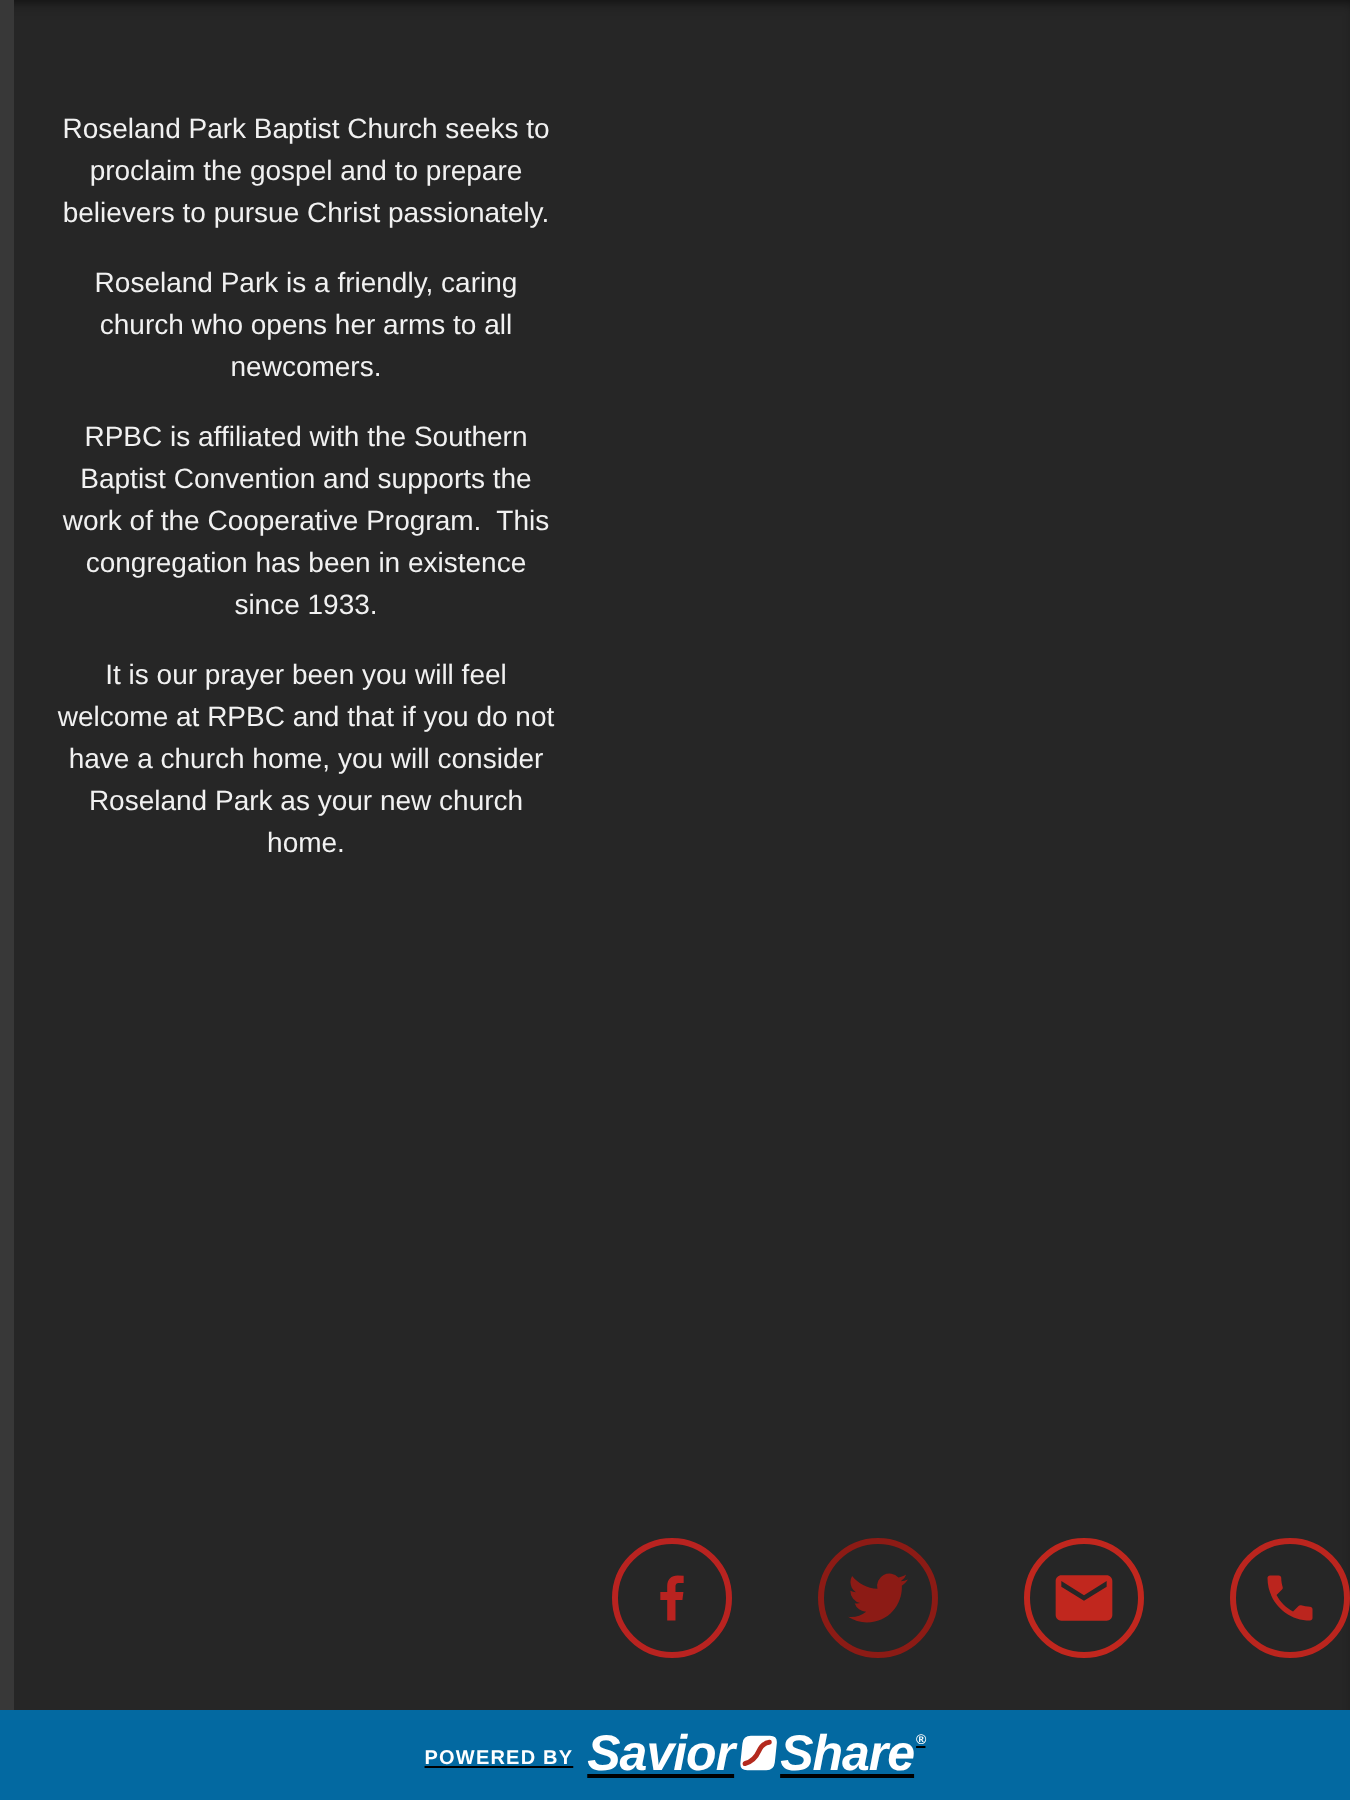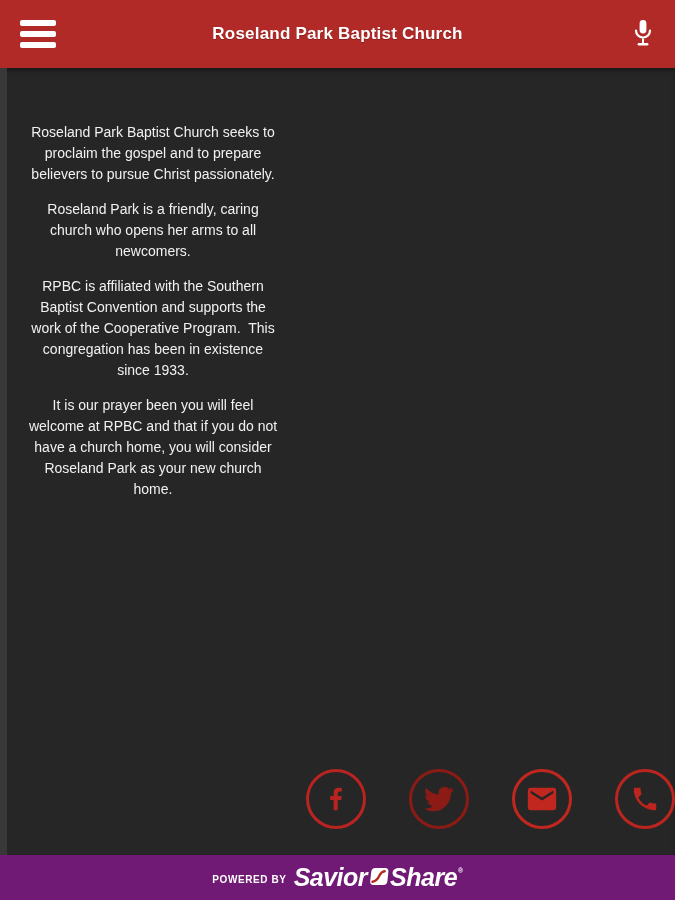--- a/index.html
+++ b/index.html
@@ -137,36 +137,20 @@
     align-self: flex-start;
     margin-top: 2px;
     margin-left: 1px;
   }
 </style>
 </head>
 <body>
 
 <div class="app">
 
-  <header class="header" style="background: rgb(178, 42, 39);">
-    <button class="menu-btn" aria-label="menu">
-      <span class="bar"></span>
-      <span class="bar"></span>
-      <span class="bar"></span>
-    </button>
-    <h1 class="header-title">Roseland Park Baptist Church</h1>
-    <button class="mic-btn" aria-label="voice search">
-      <svg width="24" height="32" viewBox="0 0 24 32" fill="currentColor">
-        <rect x="8.6" y="2" width="6.8" height="13.5" rx="3.4"></rect>
-        <path d="M5 12.5a7 7 0 0 0 14 0" fill="none" stroke="currentColor" stroke-width="2.2" stroke-linecap="round"></path>
-        <rect x="11" y="20.5" width="2" height="4.5"></rect>
-        <rect x="6.6" y="25" width="10.8" height="2.6" rx="1.3"></rect>
-      </svg>
-    </button>
-  </header>
 
   <main class="content" style="background: rgb(38, 38, 38);">
     <div class="edge-strip"></div>
 
     <section class="paragraphs">
       <p>Roseland Park Baptist Church seeks to proclaim the gospel and to prepare believers to pursue Christ passionately.</p>
       <p>Roseland Park is a friendly, caring church who opens her arms to all newcomers.</p>
       <p>RPBC is affiliated with the Southern Baptist Convention and supports the work of the Cooperative Program.&nbsp; This congregation has been in existence since 1933.</p>
       <p>It is our prayer been you will feel welcome at RPBC and that if you do not have a church home, you will consider Roseland Park as your new church home.</p>
     </section>
@@ -188,21 +172,21 @@
         </svg>
       </a>
       <a class="social-circle" style="color: rgb(187, 37, 30);">
         <svg width="30" height="30" viewBox="0 0 24 24" fill="currentColor">
           <path d="M6.62 10.79c1.44 2.83 3.76 5.14 6.59 6.59l2.2-2.21c.27-.27.67-.36 1.02-.24 1.12.37 2.33.57 3.57.57.55 0 1 .45 1 1V20c0 .55-.45 1-1 1-9.39 0-17-7.61-17-17 0-.55.45-1 1-1h3.5c.55 0 1 .45 1 1 0 1.25.2 2.45.57 3.57.11.35.03.74-.25 1.02l-2.2 2.2z"></path>
         </svg>
       </a>
     </div>
   </main>
 
-  <footer class="footer" style="background: #701a75;">
+  <footer class="footer" style="background: #0369a1; text-decoration: underline;">
     <span class="powered-by">POWERED BY</span>
     <span class="brand">
       <span>Savior</span>
       <svg class="glyph" width="21" height="21" viewBox="0 0 22 22">
         <path d="M4 6 q0-4 4-4 h10 q4 0 4 4 v10 q0 4-4 4 H8 q-4 0-4-4 z" fill="#ffffff" transform="skewX(-6)"></path>
         <path d="M6.5 16.5 C10 15.5 12 13 13 10 C14 7 15.5 5.8 18 5.4" stroke="#b42a1e" stroke-width="2.6" fill="none" stroke-linecap="round" transform="skewX(-6)"></path>
       </svg>
       <span>Share</span>
       <span class="tm">®</span>
     </span>

